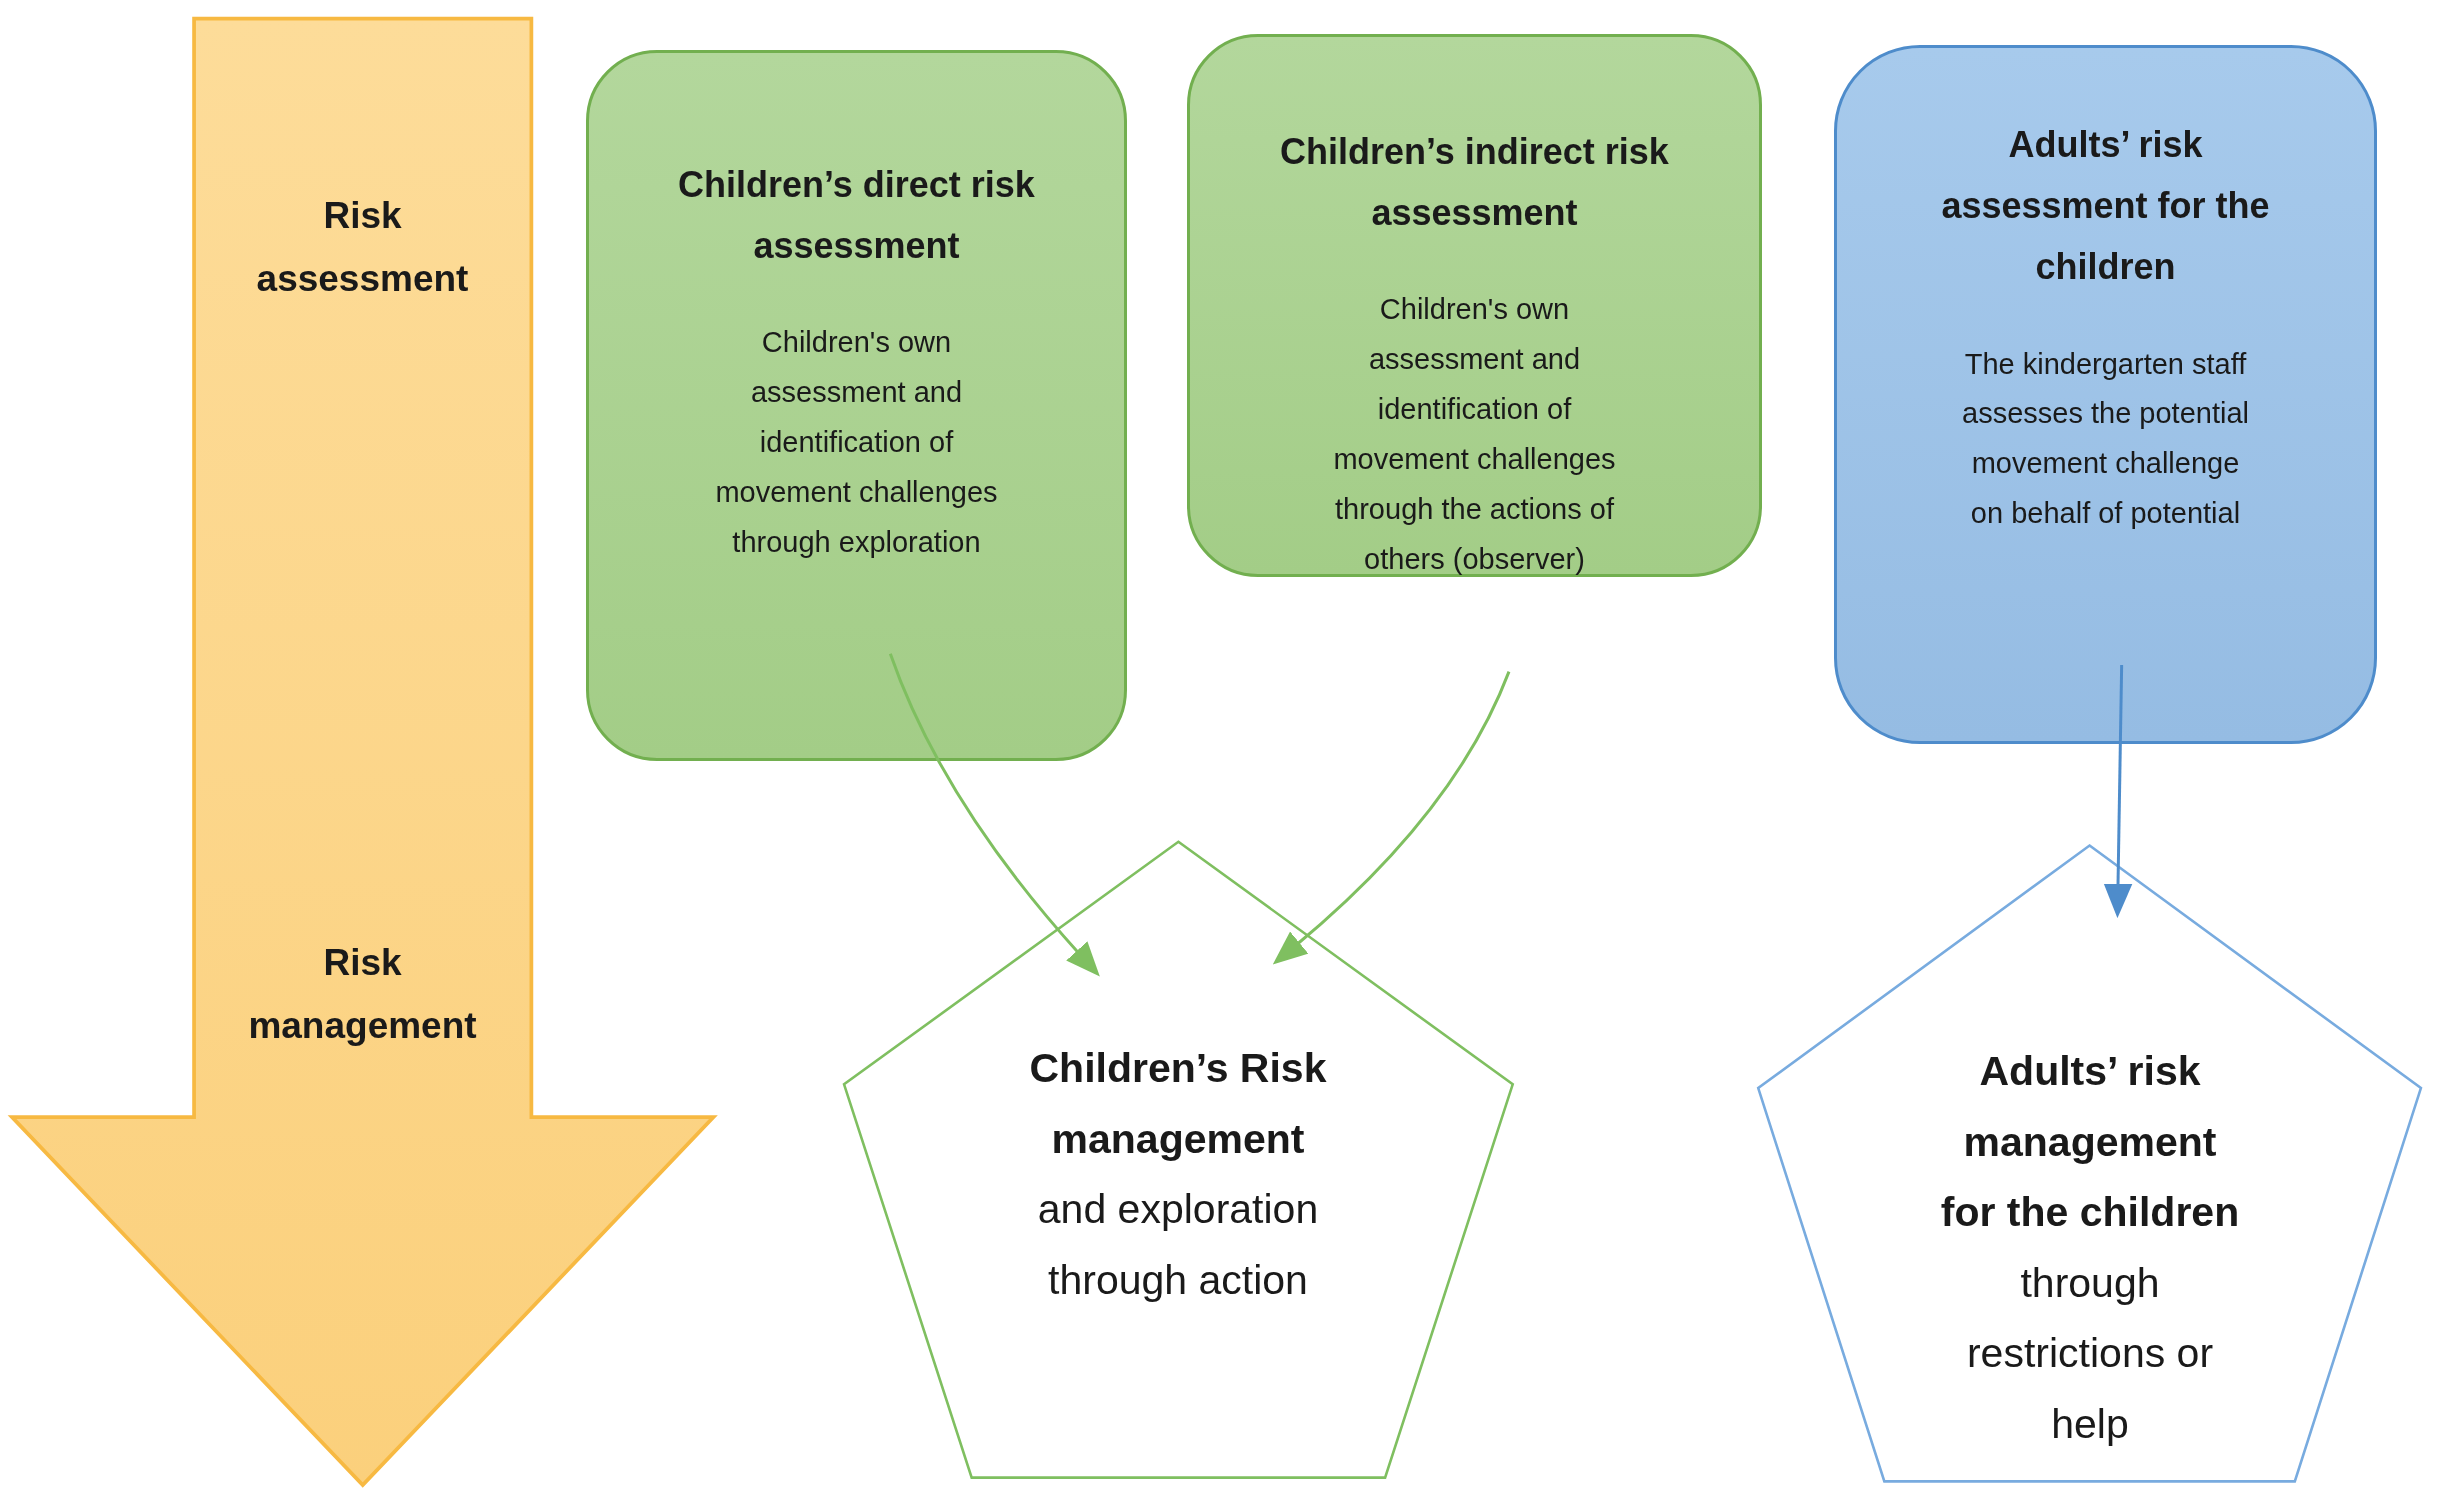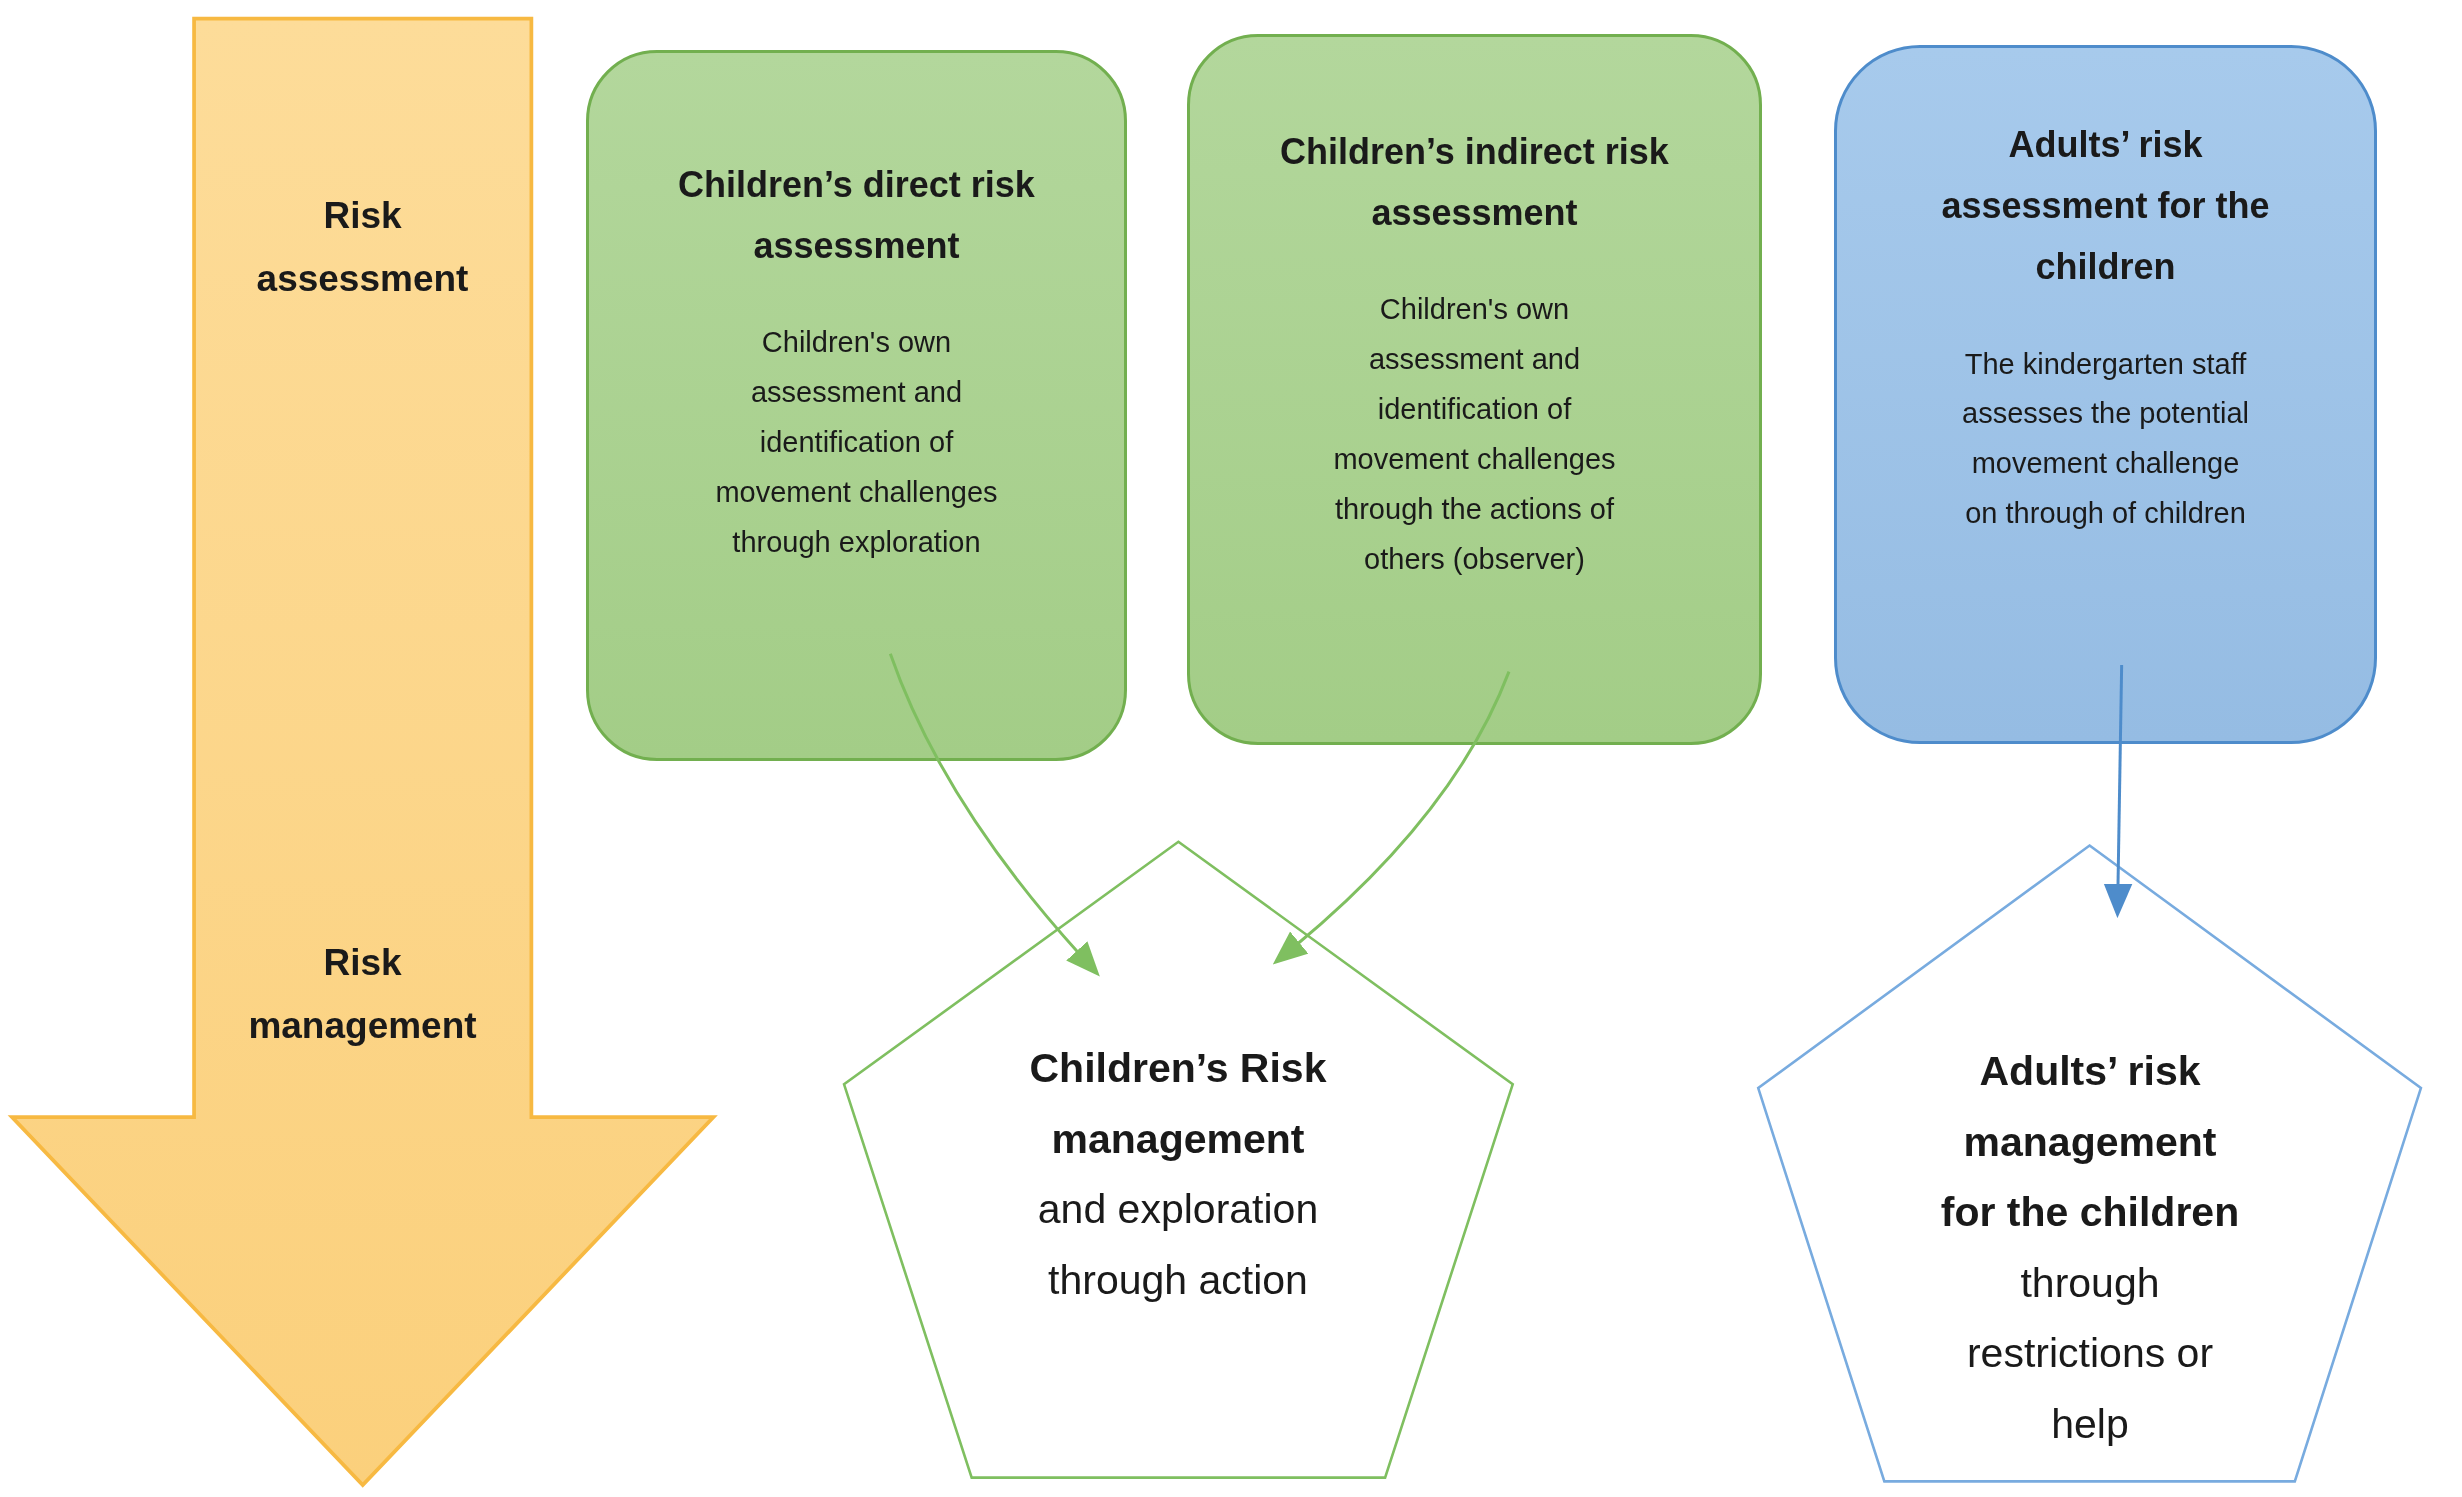--- a/index.html
+++ b/index.html
@@ -35,21 +35,21 @@
     background:linear-gradient(180deg,var(--green-fill-top,#B3D79C),var(--green-fill-bottom,#A3CD87));
     border-color:var(--green-border,#72AF4F);
     border-radius:71px;
   }
   .card.blue{
     background:linear-gradient(180deg,var(--blue-fill-top,#A7CAEC),var(--blue-fill-bottom,#95BCE3));
     border-color:var(--blue-border,#4E8CCB);
     border-radius:86px;
   }
   #card-direct{left:586px;top:34px;width:541px;height:711px;padding-top:101px;margin-top:16px;}
-  #card-indirect{left:1187px;top:34px;width:575px;height:711px;padding-top:84px;}
+  #card-indirect{left:1187px;top:34px;width:575px;height:543px;padding-top:84px;}
   #card-adults{left:1834px;top:45px;width:543px;height:699px;padding-top:66px;}
 
   .card-title{font-size:36px;font-weight:700;line-height:1.70;}
   .card-body{font-size:29px;font-weight:400;line-height:1.72;margin-top:42px;}
   .card-title span,.card-body span,.arrow-label span,.pentagon-label span{display:block;}
 
   .arrow-label{
     position:absolute; left:194px; width:337px; z-index:3;
     text-align:center; font-size:37px; font-weight:700; line-height:1.70;
   }
@@ -113,21 +113,21 @@
   <div class="card blue" id="card-adults">
     <div class="card-title">
       <span>Adults’ risk</span>
       <span>assessment for the</span>
       <span>children</span>
     </div>
     <div class="card-body">
       <span>The kindergarten staff</span>
       <span>assesses the potential</span>
       <span>movement challenge</span>
-      <span>on through of children</span>
+      <span>on behalf of potential</span>
     </div>
   </div>
 
   <svg class="layer" id="connector-layer" viewBox="0 0 3299 2006" xmlns="http://www.w3.org/2000/svg">
     <defs>
       <marker id="headGreen" markerUnits="userSpaceOnUse" markerWidth="46" markerHeight="40" viewBox="0 0 12 10" refX="2" refY="5" orient="auto">
         <path class="head-green" d="M0,0 L12,5 L0,10 Z"></path>
       </marker>
       <marker id="headBlue" markerUnits="userSpaceOnUse" markerWidth="46" markerHeight="40" viewBox="0 0 12 10" refX="2" refY="5" orient="auto">
         <path class="head-blue" d="M0,0 L12,5 L0,10 Z"></path>

